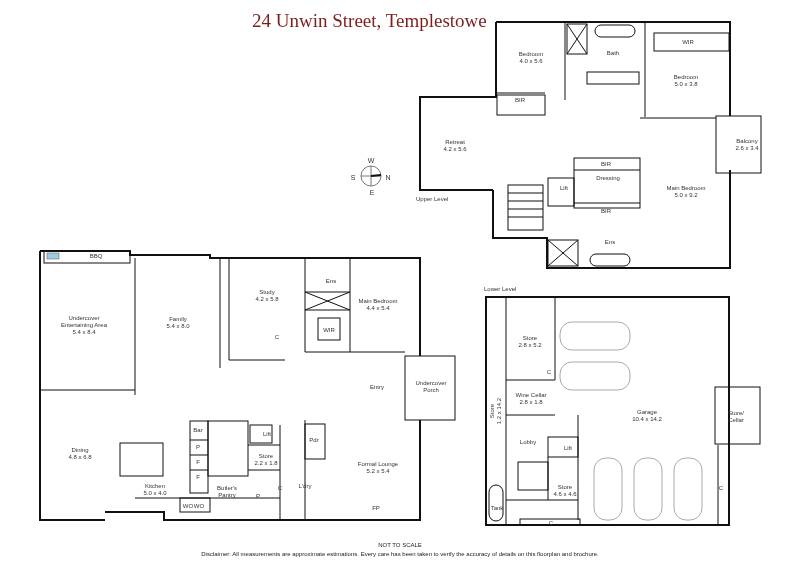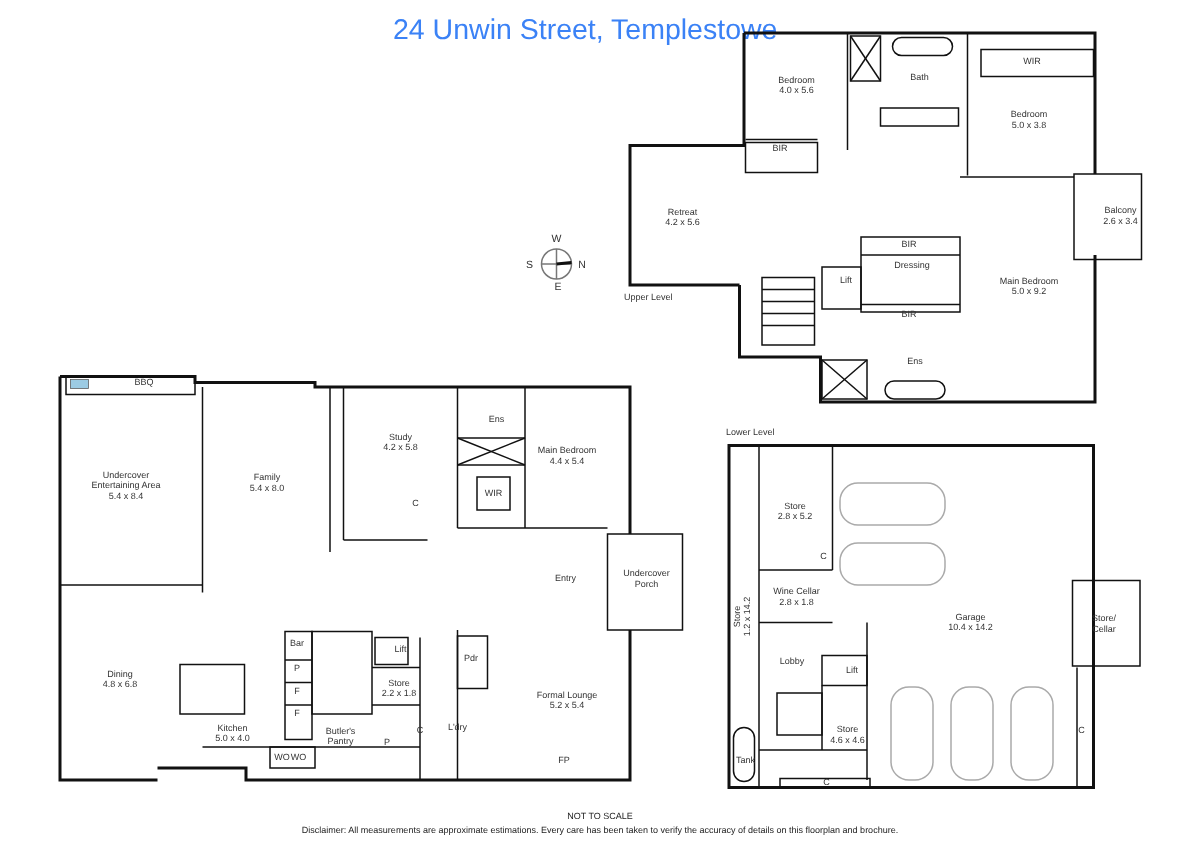--- a/index.html
+++ b/index.html
@@ -1,17 +1,17 @@
 <!DOCTYPE html>
 <html><head>
 <meta charset="utf-8">
 <style>
   html,body{margin:0;padding:0;background:#fff;}
   body{width:800px;height:566px;position:relative;overflow:hidden;font-family:"Liberation Sans",sans-serif;color:#222;}
-  .title{position:absolute;left:262px;top:10px;font-family:Liberation Sans, sans-serif;font-size:19px;color:#3b82f6;white-space:nowrap;}
+  .title{position:absolute;left:252px;top:10px;font-family:Liberation Serif, serif;font-size:19px;color:#7f1d1d;white-space:nowrap;}
   svg{position:absolute;left:0;top:0;}
   .lbl{position:absolute;font-size:6px;line-height:7px;text-align:center;color:#333;white-space:nowrap;transform:translate(-50%,-50%);}
   .lvl{position:absolute;font-size:6px;color:#333;white-space:nowrap;}
   .footer{position:absolute;left:0;width:800px;text-align:center;font-size:6px;color:#222;}
   .compass-l{position:absolute;font-size:7px;color:#333;transform:translate(-50%,-50%);}
   .vert{transform:translate(-50%,-50%) rotate(-90deg);}
 </style>
 </head>
 <body>
 

